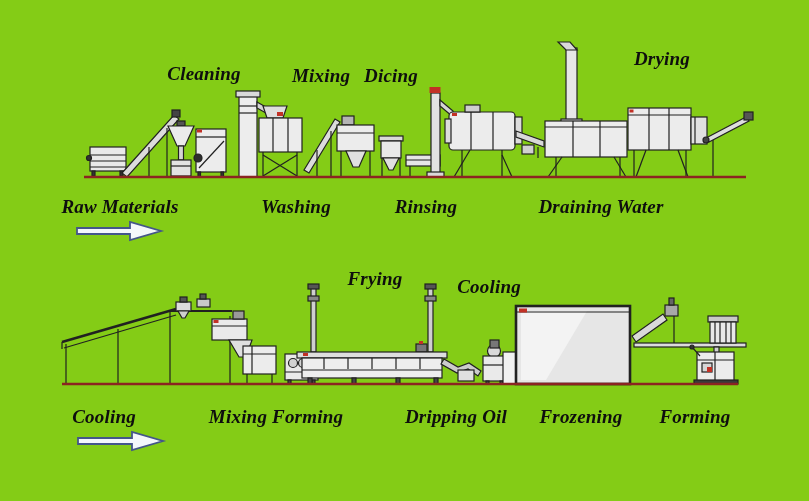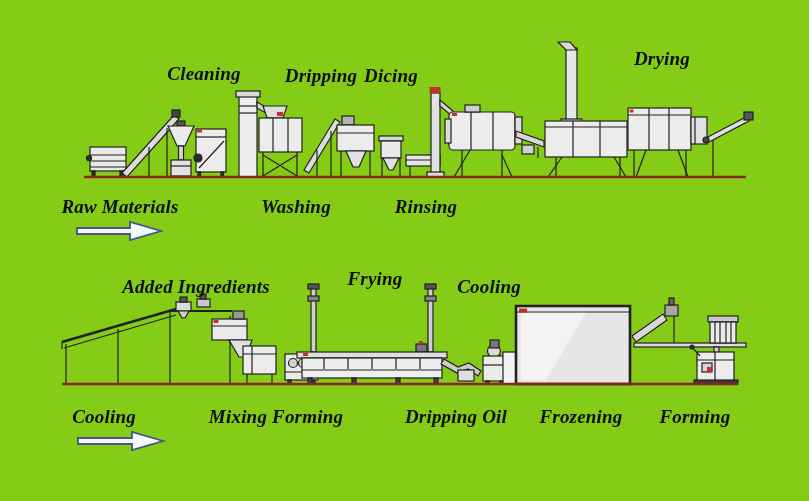--- a/index.html
+++ b/index.html
@@ -306,29 +306,29 @@
 
     <g>
       <polygon points="77,228 130,228 130,222 161,231 130,240 130,234 77,234" fill="#f4f7fb" stroke="#44568a" stroke-width="1.8"></polygon>
     </g>
     <g>
       <polygon points="78,438 132,438 132,432 163,441 132,450 132,444 78,444" fill="#f4f7fb" stroke="#44568a" stroke-width="1.8"></polygon>
     </g>
   </svg>
 
   <div class="lbl" style="left:204px;top:63px">Cleaning</div>
-  <div class="lbl" style="left:321px;top:65px">Dripping</div>
+  <div class="lbl" style="left:321px;top:65px">Mixing</div>
   <div class="lbl" style="left:391px;top:65px">Dicing</div>
   <div class="lbl" style="left:662px;top:48px">Drying</div>
 
   <div class="lbl" style="left:120px;top:196px">Raw Materials</div>
   <div class="lbl" style="left:296px;top:196px">Washing</div>
   <div class="lbl" style="left:426px;top:196px">Rinsing</div>
-
-  <div class="lbl" style="left:196px;top:276px">Added Ingredients</div>
+  <div class="lbl" style="left:601px;top:196px">Draining Water</div>
+
   <div class="lbl" style="left:375px;top:268px">Frying</div>
   <div class="lbl" style="left:489px;top:276px">Cooling</div>
 
   <div class="lbl" style="left:104px;top:406px">Cooling</div>
   <div class="lbl" style="left:456px;top:406px">Dripping Oil</div>
   <div class="lbl" style="left:276px;top:406px">Mixing Forming</div>
   <div class="lbl" style="left:581px;top:406px">Frozening</div>
   <div class="lbl" style="left:695px;top:406px">Forming</div>
 
 </div>

